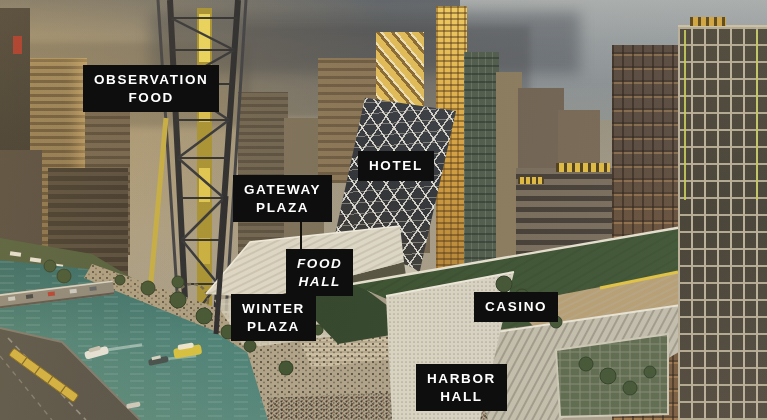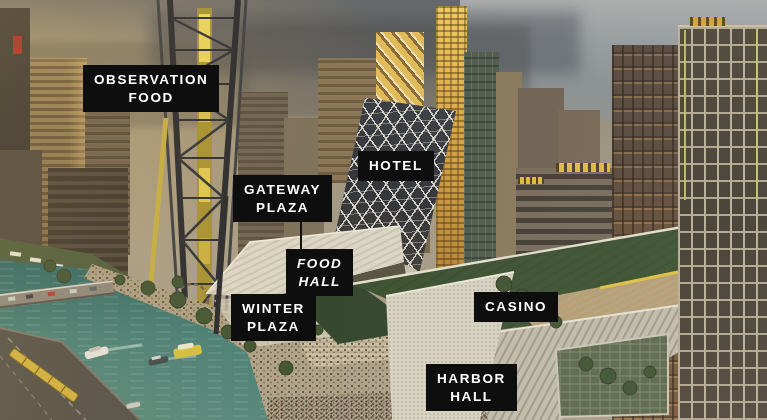--- a/index.html
+++ b/index.html
@@ -301,16 +301,16 @@
   <div class="map-label" style="left:83px;top:65px;">OBSERVATION
 FOOD</div>
   <div class="map-label" style="left:358px;top:151px;">HOTEL</div>
   <div class="map-label" style="left:233px;top:175px;">GATEWAY
 PLAZA</div>
   <div class="map-label" style="left:286px;top:249px;font-style:italic;">FOOD
 HALL</div>
   <div class="map-label" style="left:231px;top:294px;">WINTER
 PLAZA</div>
   <div class="map-label" style="left:442px;top:292px;margin-left:32px;">CASINO</div>
-  <div class="map-label" style="left:426px;top:364px;">HARBOR
+  <div class="map-label" style="left:416px;top:364px;">HARBOR
 HALL</div>
 
 </div>
 
 </body></html>

